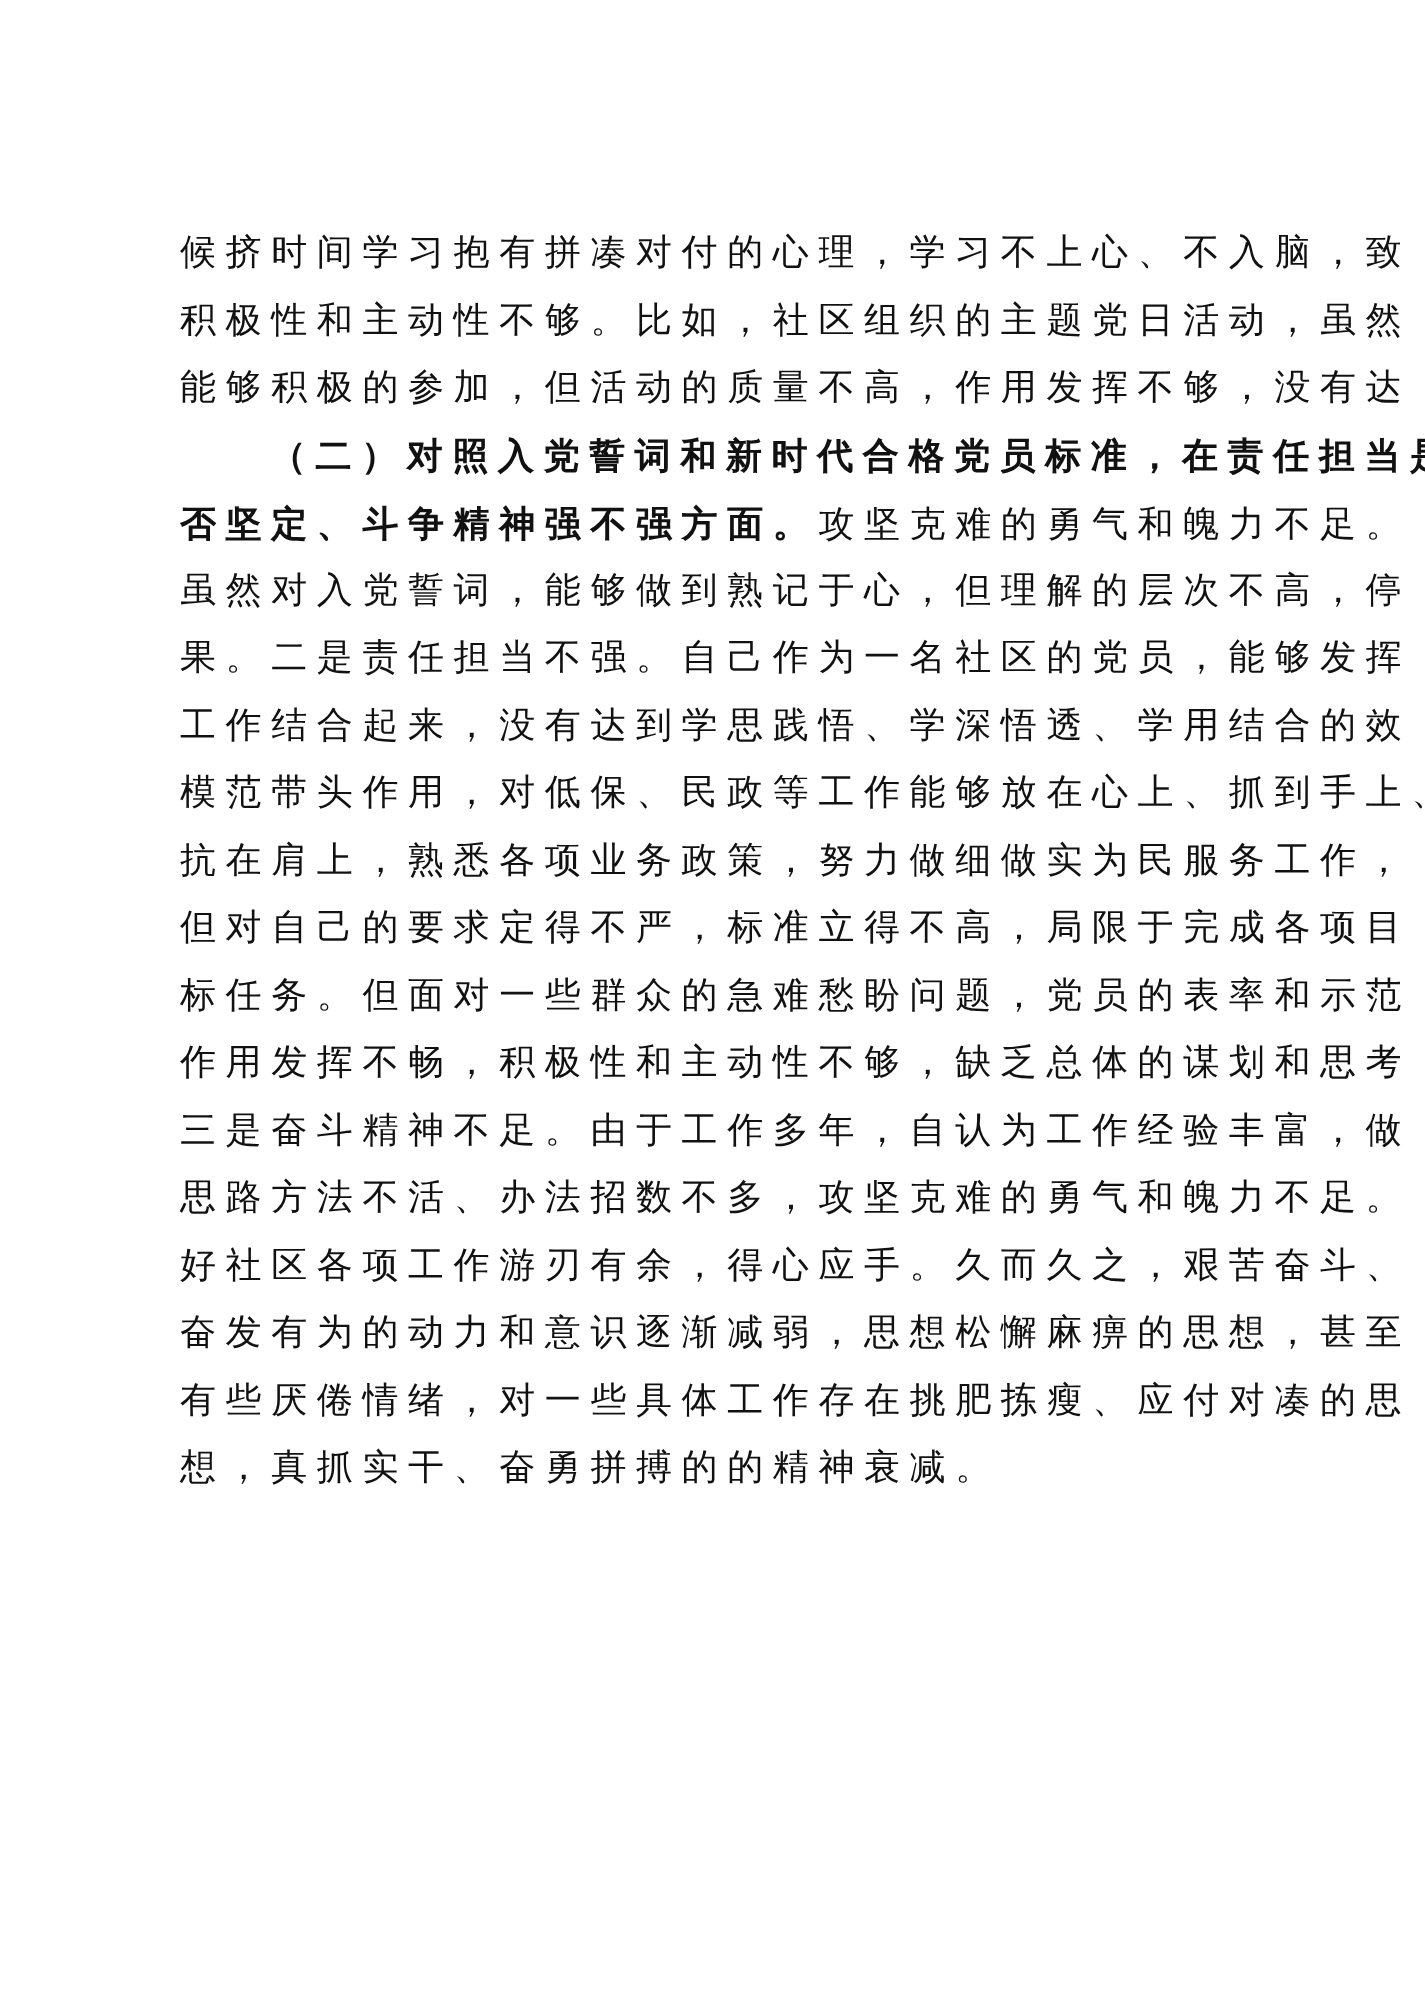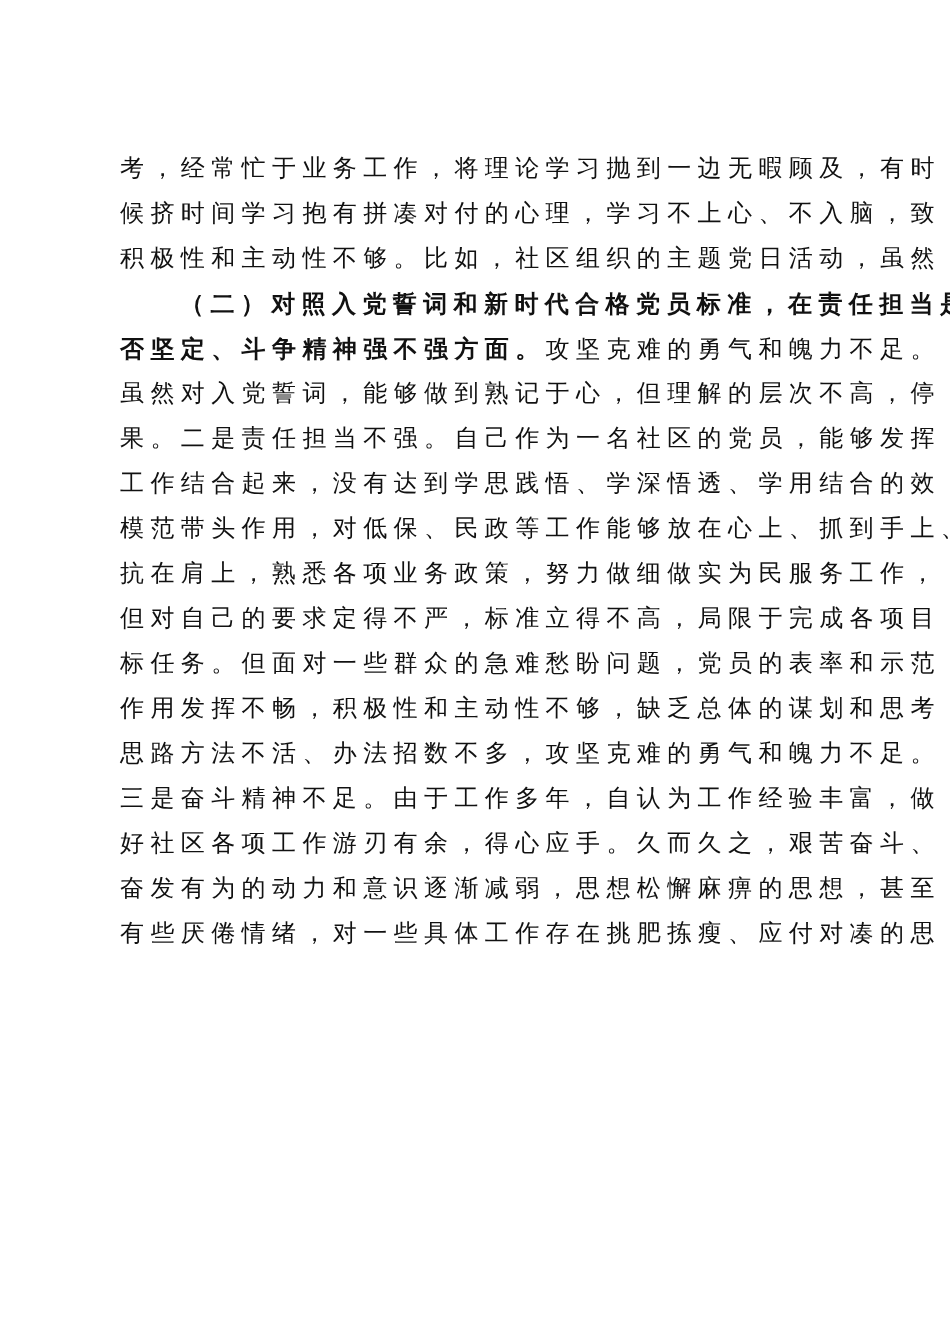--- a/index.html
+++ b/index.html
@@ -35,35 +35,36 @@
     }
     .bold {
       font-weight: bold;
     }
   </style>
 </head>
 <body>
 
 <div class="page">
   <div>
-    <span class="line">考，经常忙于业务工作，将理论学习抛到一边无暇顾及，有时</span>
     <span class="line">候挤时间学习抱有拼凑对付的心理，学习不上心、不入脑，致</span>
     <span class="line">积极性和主动性不够。比如，社区组织的主题党日活动，虽然</span>
+    <span class="line">能够积极的参加，但活动的质量不高，作用发挥不够，没有达</span>
   </div>
 
   <div>
     <span class="line indent bold">（二）对照入党誓词和新时代合格党员标准，在责任担当是</span>
     <span class="line"><span class="bold">否坚定、斗争精神强不强方面。</span><span>攻坚克难的勇气和魄力不足。</span></span>
     <span class="line">虽然对入党誓词，能够做到熟记于心，但理解的层次不高，停</span>
     <span class="line">果。二是责任担当不强。自己作为一名社区的党员，能够发挥</span>
     <span class="line">工作结合起来，没有达到学思践悟、学深悟透、学用结合的效</span>
     <span class="line">模范带头作用，对低保、民政等工作能够放在心上、抓到手上、</span>
     <span class="line">抗在肩上，熟悉各项业务政策，努力做细做实为民服务工作，</span>
     <span class="line">但对自己的要求定得不严，标准立得不高，局限于完成各项目</span>
     <span class="line">标任务。但面对一些群众的急难愁盼问题，党员的表率和示范</span>
     <span class="line">作用发挥不畅，积极性和主动性不够，缺乏总体的谋划和思考，</span>
+    <span class="line">三是奋斗精神不足。由于工作多年，自认为工作经验丰富，做</span>
     <span class="line">思路方法不活、办法招数不多，攻坚克难的勇气和魄力不足。</span>
-    <span class="line">三是奋斗精神不足。由于工作多年，自认为工作经验丰富，做</span>
     <span class="line">好社区各项工作游刃有余，得心应手。久而久之，艰苦奋斗、</span>
     <span class="line">奋发有为的动力和意识逐渐减弱，思想松懈麻痹的思想，甚至</span>
     <span class="line">有些厌倦情绪，对一些具体工作存在挑肥拣瘦、应付对凑的思</span>
+    <span class="line">想，真抓实干、奋勇拼搏的的精神衰减。</span>
   </div>
 </div>
 
 </body></html>

